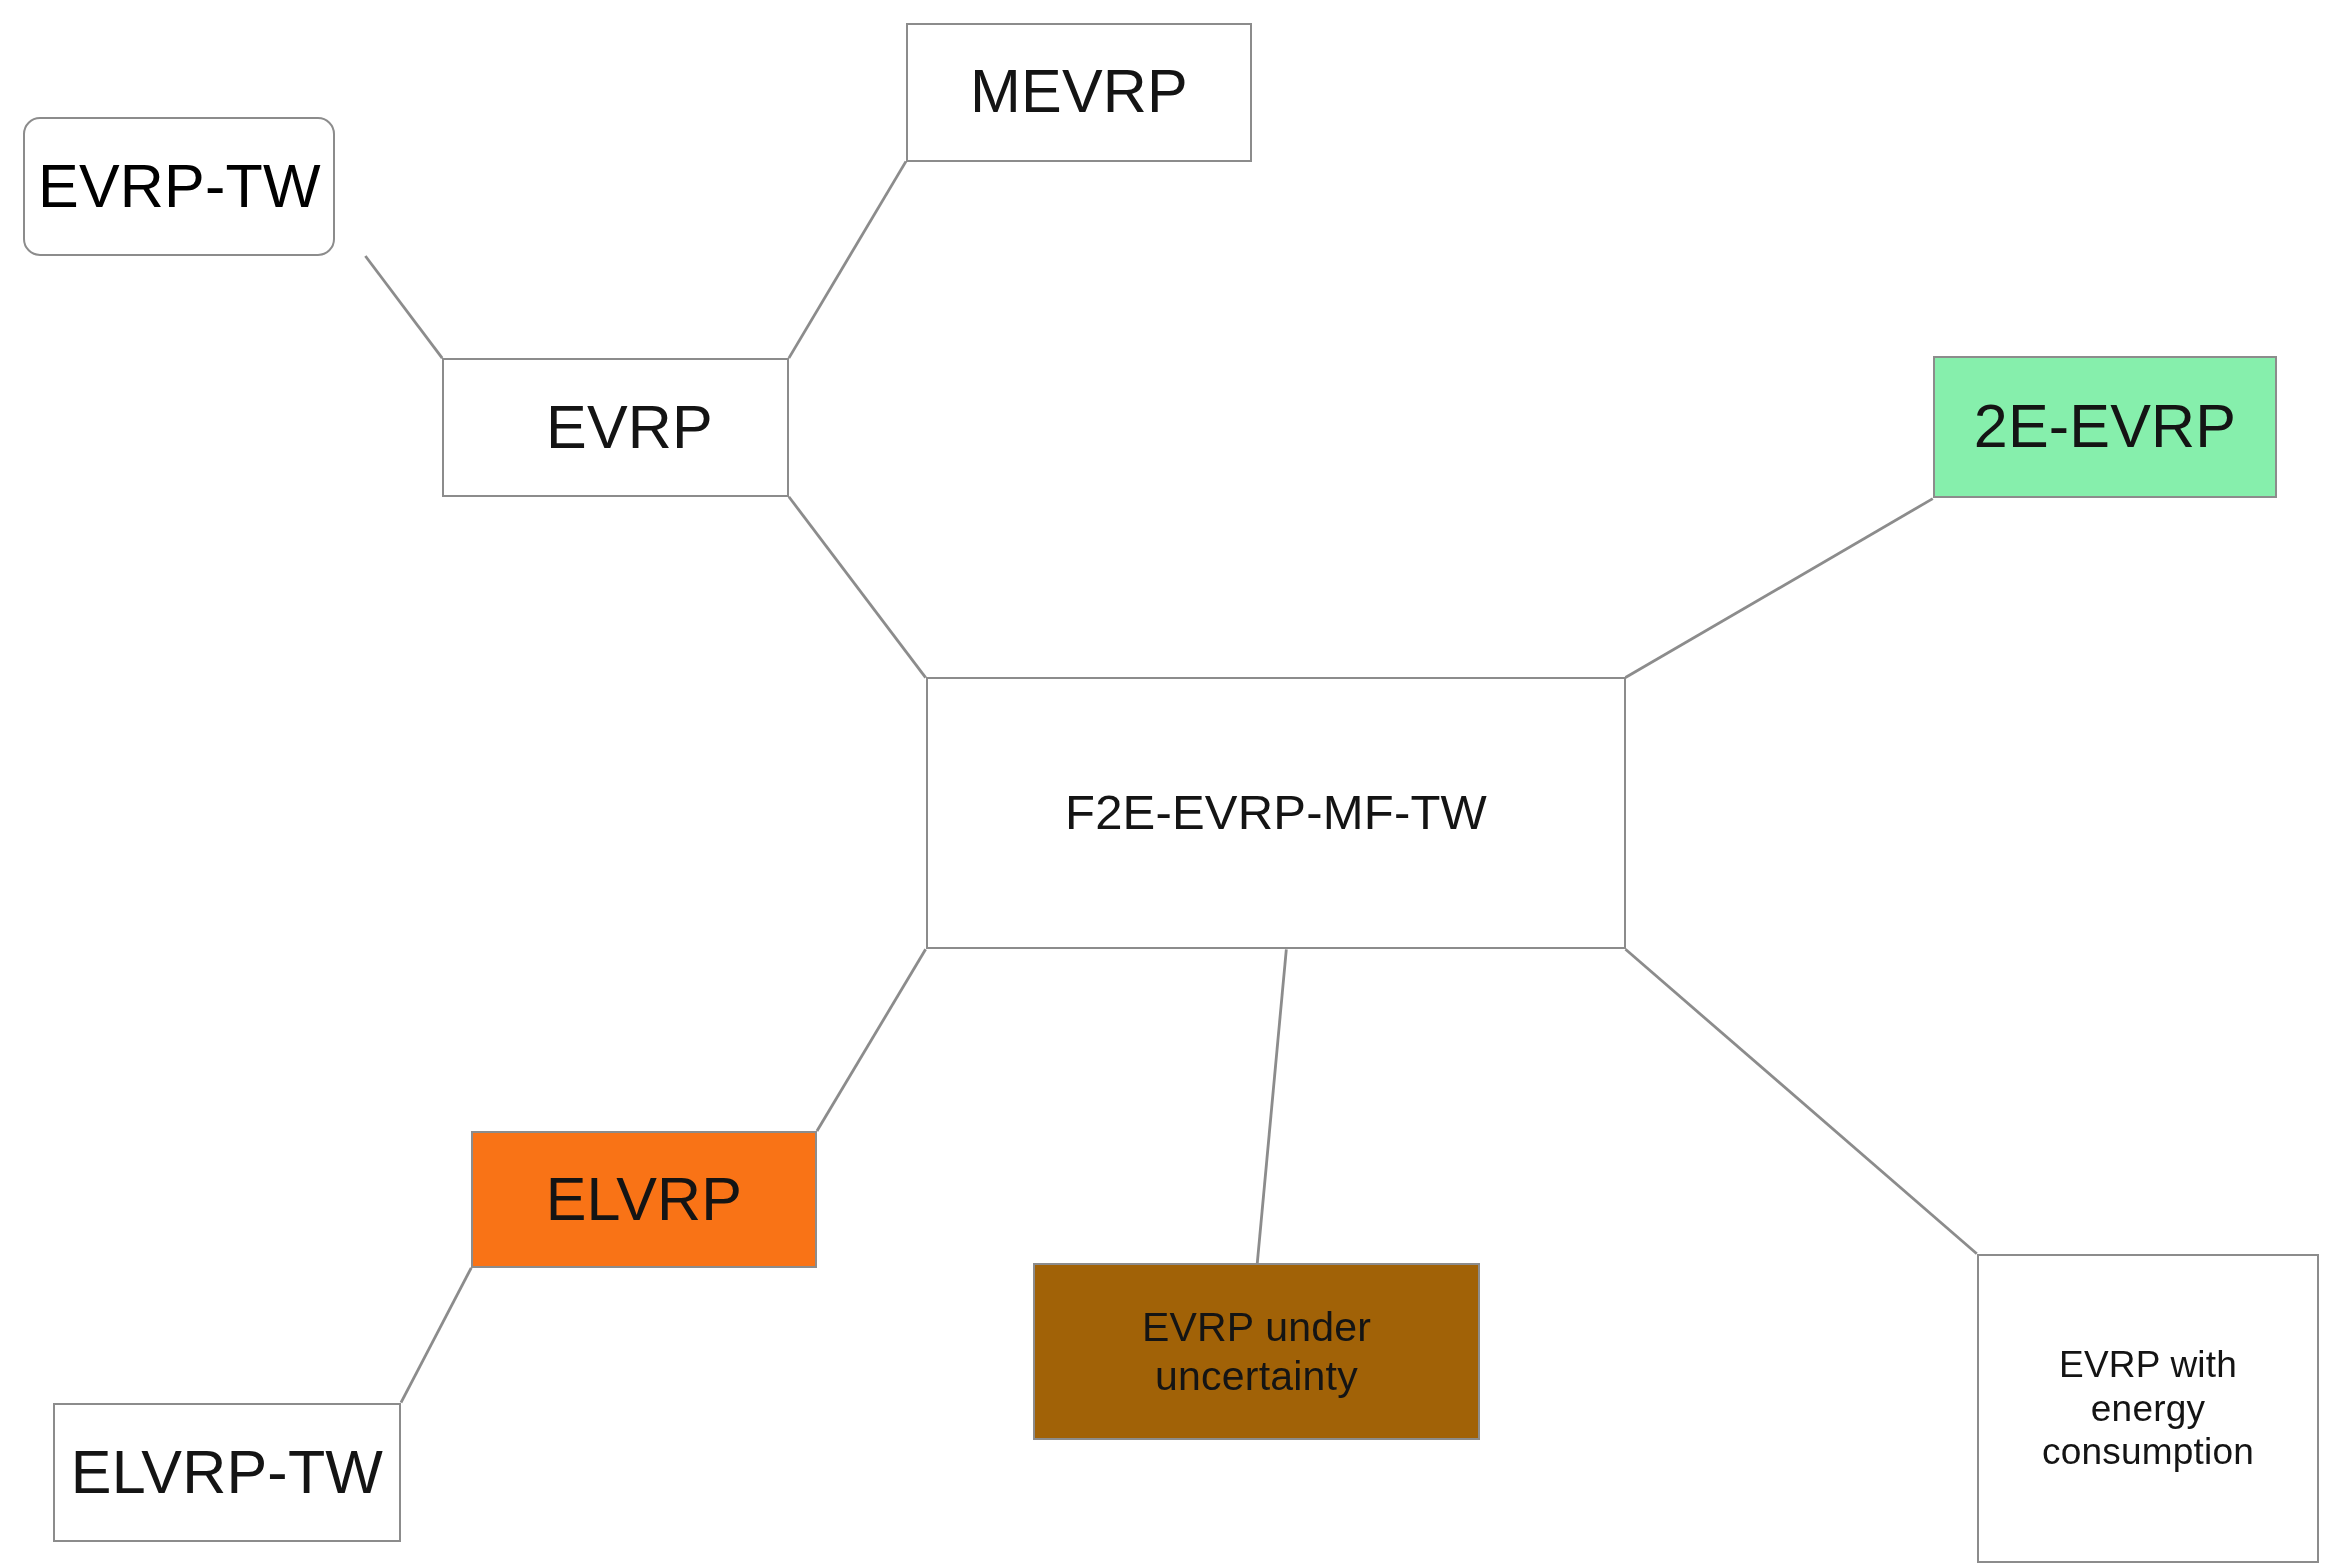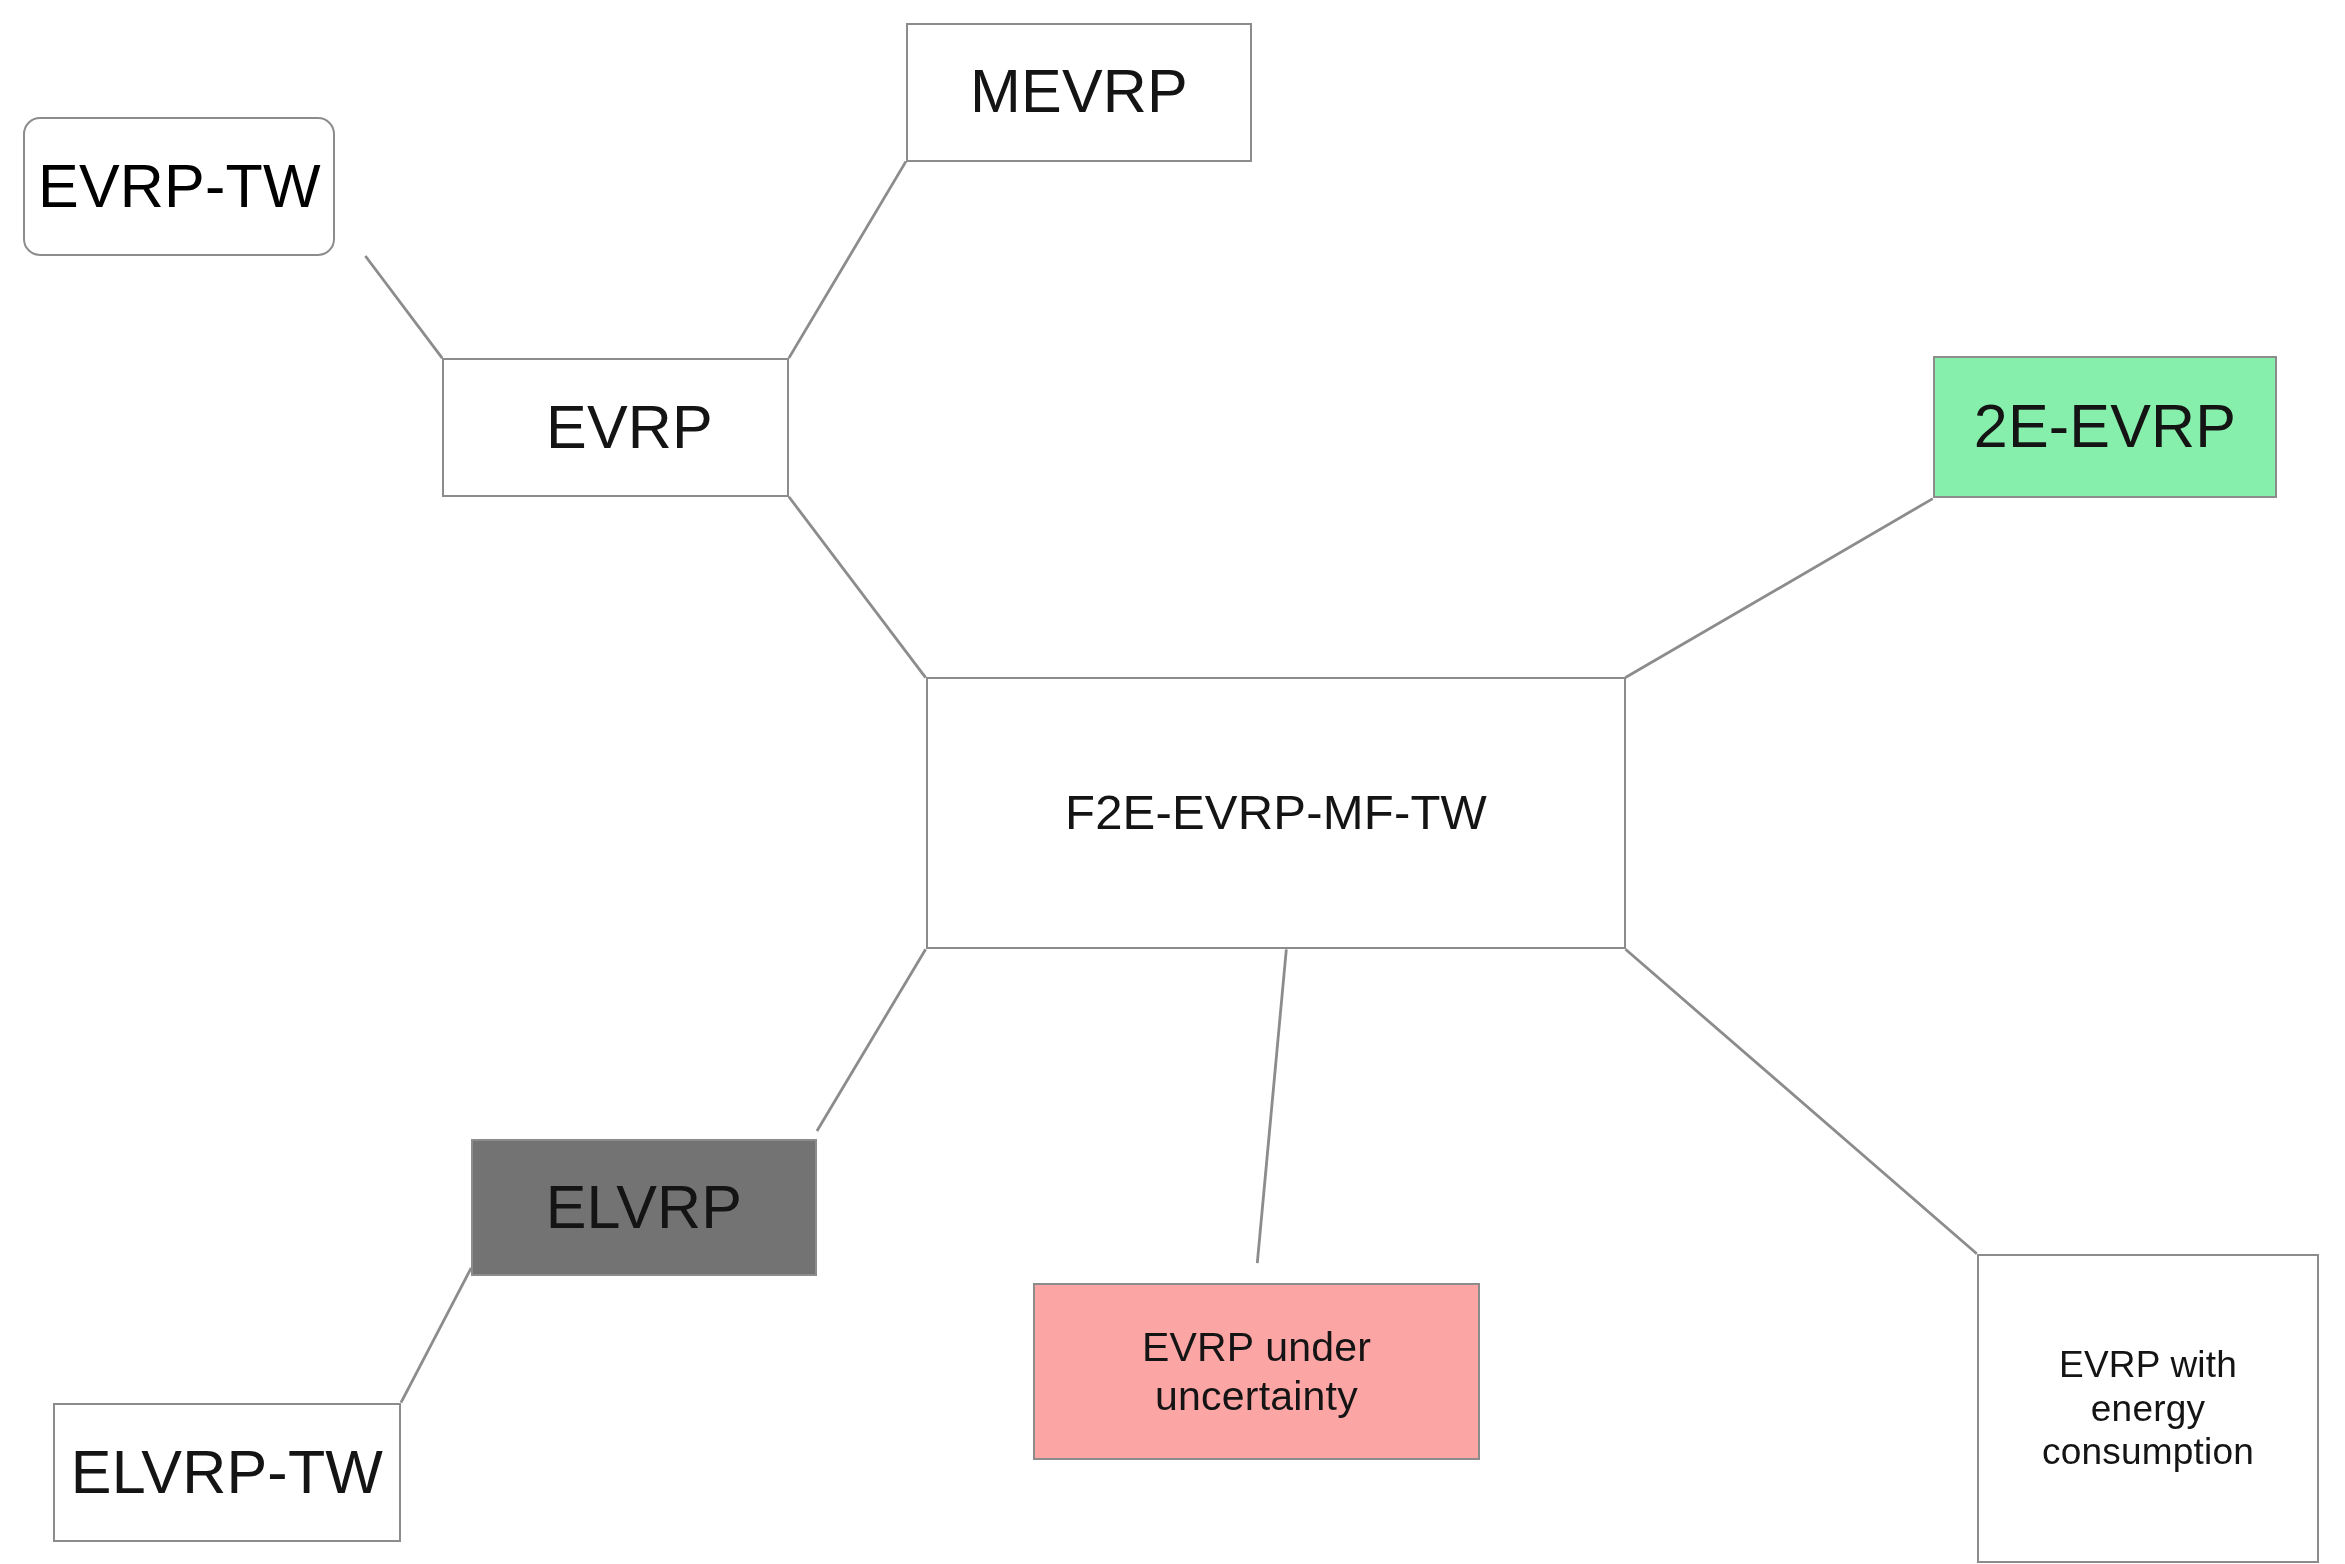--- a/index.html
+++ b/index.html
@@ -73,27 +73,27 @@
       </div>
       <div class="node size-lg" style="left: 442px; top: 358px; width: 347px; height: 139px; border-color: rgb(140, 140, 140); background: rgb(255, 255, 255); color: rgb(20, 20, 20); padding-left: 28px;">
         <span class="node-label">EVRP</span>
       </div>
       <div class="node size-lg" style="left: 1933px; top: 356px; width: 344px; height: 142px; border-color: rgb(140, 140, 140); background: #86efac; color: rgb(20, 20, 20);">
         <span class="node-label">2E-EVRP</span>
       </div>
       <div class="node size-md" style="left: 926px; top: 677px; width: 700px; height: 272px; border-color: rgb(140, 140, 140); background: rgb(255, 255, 255); color: rgb(20, 20, 20);">
         <span class="node-label">F2E-EVRP-MF-TW</span>
       </div>
-      <div class="node size-lg" style="left: 471px; top: 1131px; width: 346px; height: 137px; border-color: rgb(140, 140, 140); background: #737373; color: rgb(20, 20, 20); margin-top: 8px;">
+      <div class="node size-lg" style="left: 471px; top: 1131px; width: 346px; height: 137px; border-color: rgb(140, 140, 140); background: #f97316; color: rgb(20, 20, 20);">
         <span class="node-label">ELVRP</span>
       </div>
       <div class="node size-lg" style="left: 53px; top: 1403px; width: 348px; height: 139px; border-color: rgb(140, 140, 140); background: rgb(255, 255, 255); color: rgb(20, 20, 20);">
         <span class="node-label">ELVRP-TW</span>
       </div>
-      <div class="node size-sm" style="left: 1033px; top: 1263px; width: 447px; height: 177px; border-color: rgb(140, 140, 140); background: #fca5a5; color: rgb(20, 20, 20); margin-top: 20px;">
+      <div class="node size-sm" style="left: 1033px; top: 1263px; width: 447px; height: 177px; border-color: rgb(140, 140, 140); background: #a16207; color: rgb(20, 20, 20);">
         <span class="node-label">EVRP under
 uncertainty</span>
       </div>
       <div class="node size-xs" style="left: 1977px; top: 1254px; width: 342px; height: 309px; border-color: rgb(140, 140, 140); background: rgb(255, 255, 255); color: rgb(20, 20, 20);">
         <span class="node-label">EVRP with
 energy
 consumption</span>
       </div>
     </div>
 

